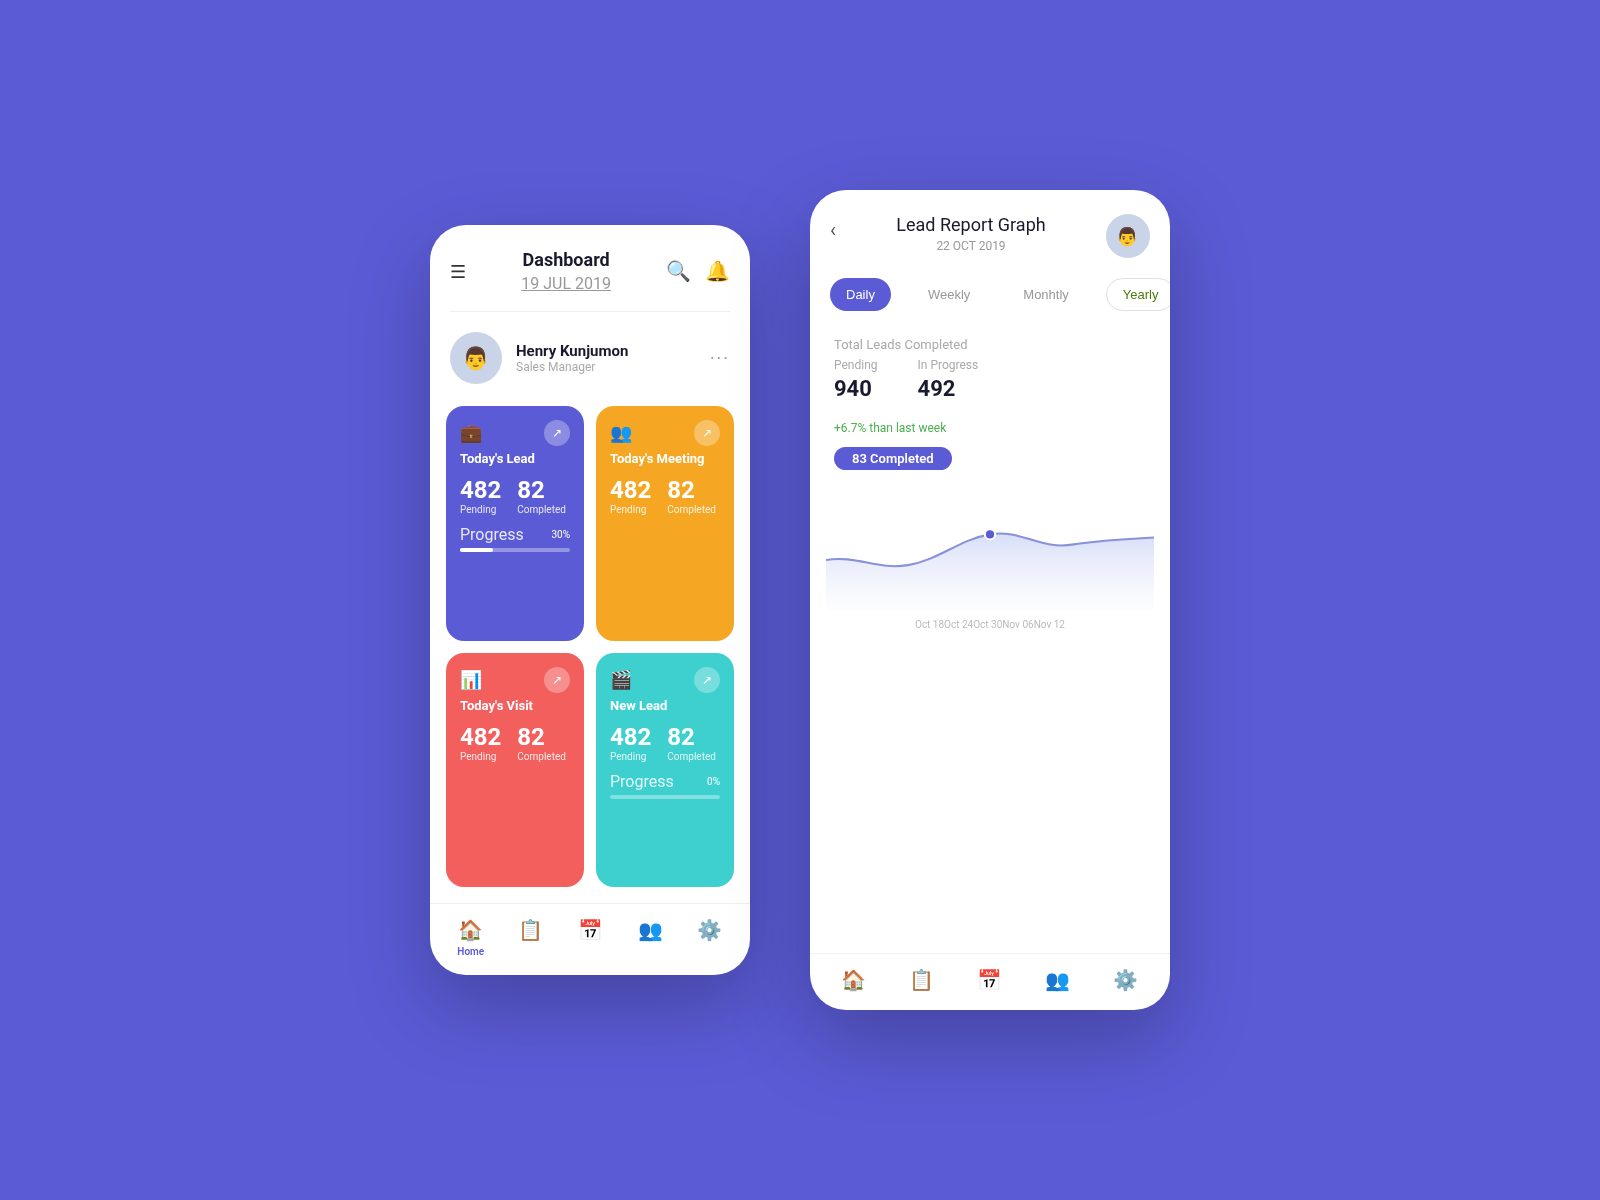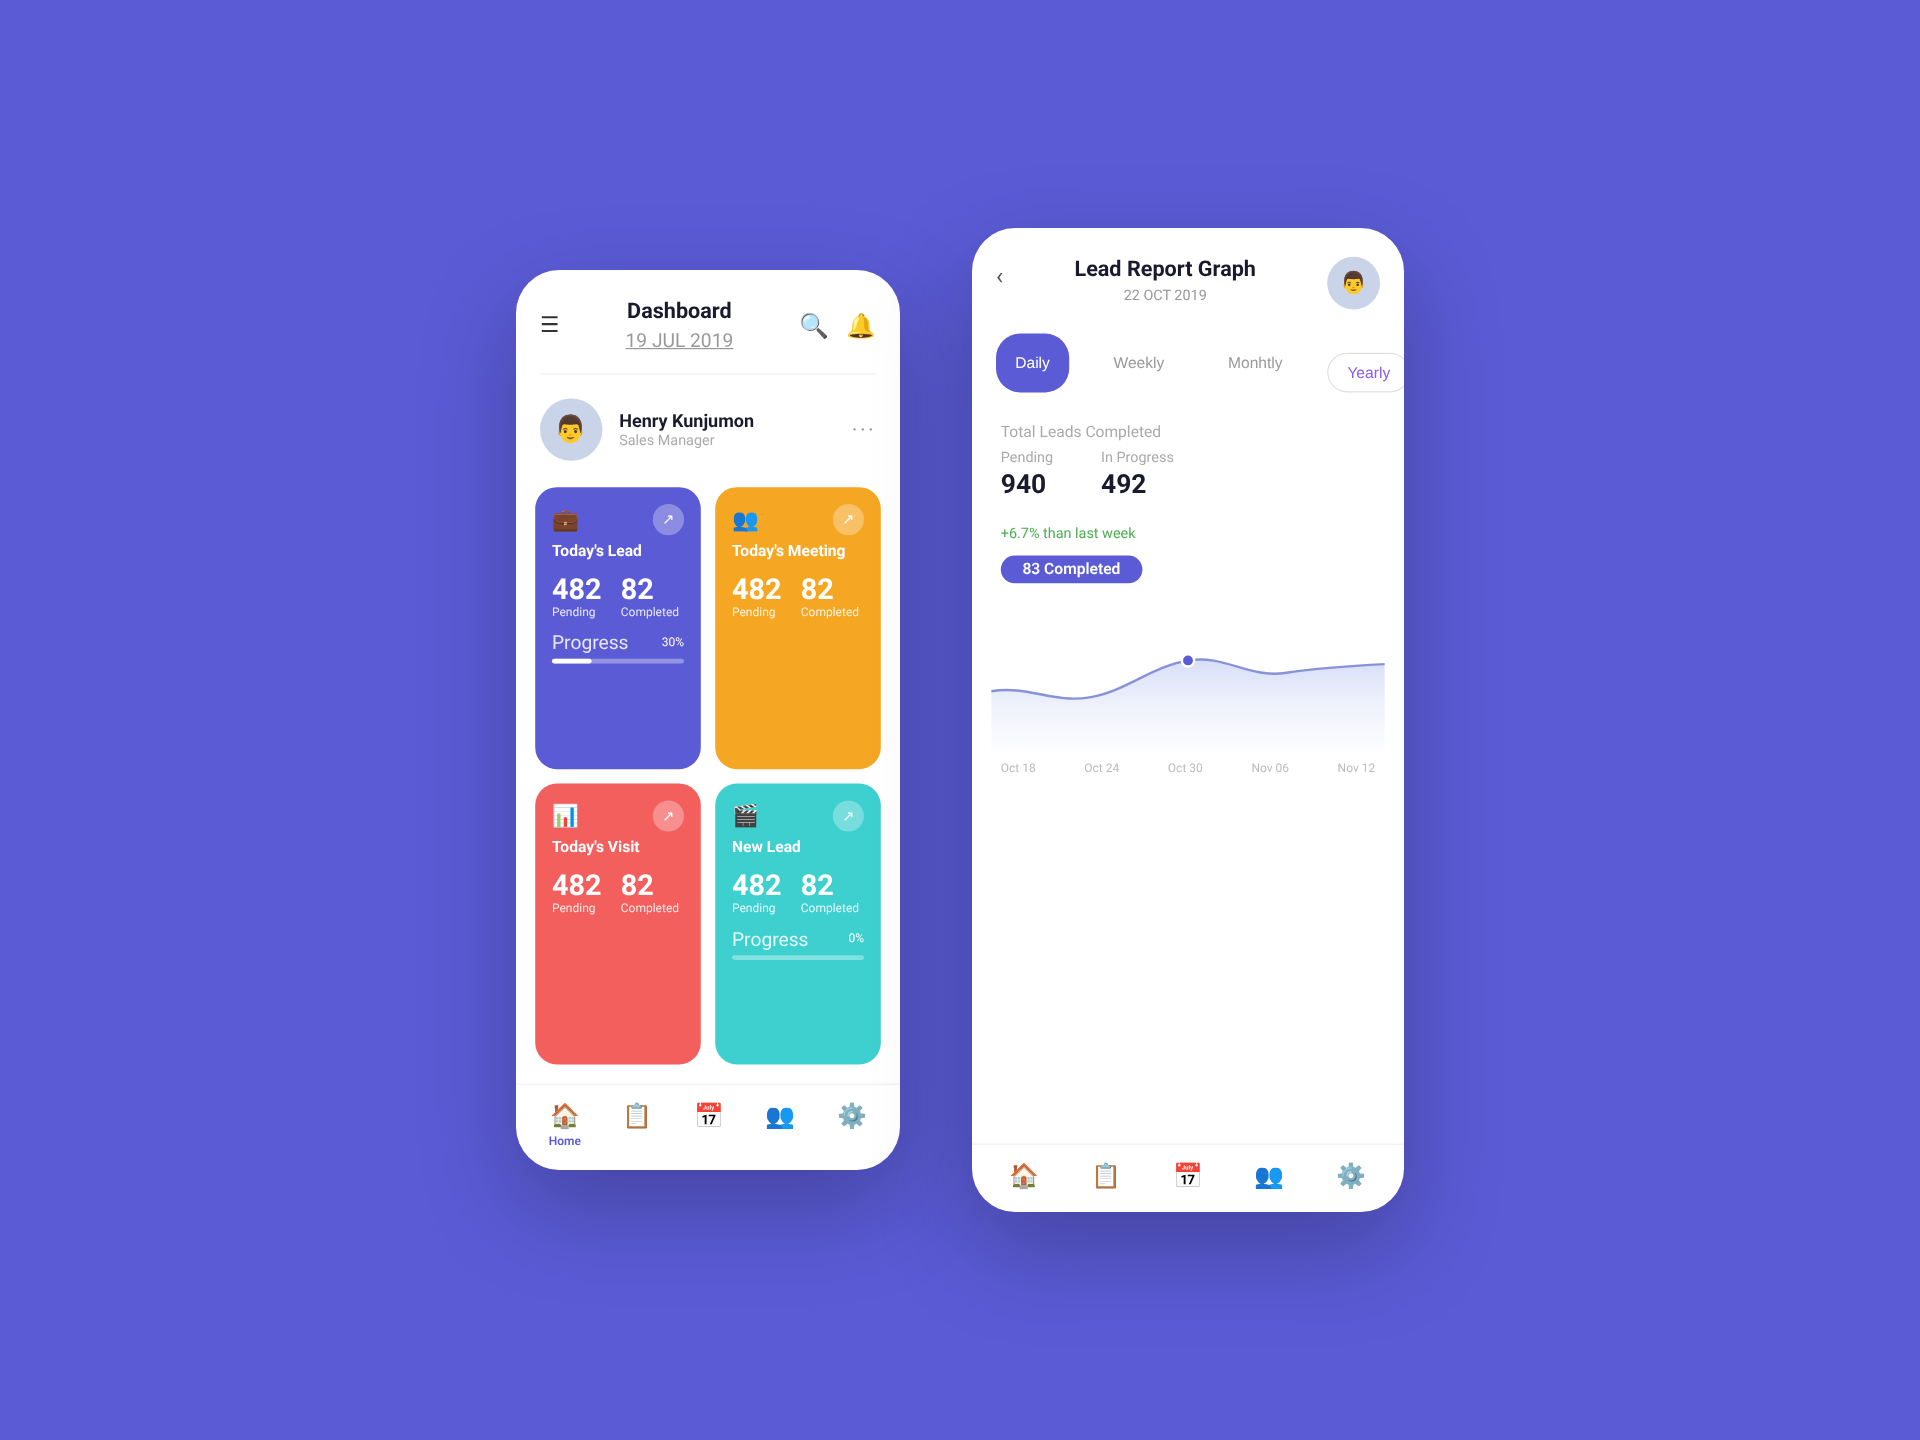--- a/index.html
+++ b/index.html
@@ -136,21 +136,21 @@
     }
 
     .rph-header {
       padding: 24px 20px 10px;
       display: flex;
       align-items: flex-start;
       justify-content: space-between;
     }
     .rph-back { font-size: 20px; color: #555; cursor: pointer; padding-top: 4px; }
     .rph-center { text-align: center; }
-    .rph-title { font-size: 18px; font-weight: 700; color: #1a1a2e; }
+    .rph-title { font-size: 18px; font-weight: 400; color: #1a1a2e; }
     .rph-date { font-size: 12px; color: #999; margin-top: 4px; }
     .rph-avatar {
       width: 44px; height: 44px; border-radius: 50%;
       background: #c9d4e8; overflow: hidden;
       display: flex; align-items: center; justify-content: center;
       font-size: 18px;
     }
 
     
     .tabs-row {
@@ -167,22 +167,21 @@
       font-weight: 500;
       background: transparent;
       color: #999;
     }
     .tab-btn.active {
       background: #5b5bd6;
       color: #fff;
     }
     .tab-btn.outlined {
       border: 1.5px solid #e0e0e0;
-      color: #8b5cf6;
-      margin-top: 16px;
+      color: #4d7c0f;
     }
 
     
     .stats-section { padding: 10px 24px 0; }
     .stats-lbl { font-size: 13px; color: #aaa; margin-bottom: 6px; }
     .stats-big { font-size: 38px; font-weight: 700; color: #5b5bd6; margin-bottom: 16px; }
     .stats-row { display: flex; gap: 40px; margin-bottom: 20px; }
     .stat-group .stat-sub-lbl { font-size: 12px; color: #aaa; margin-bottom: 4px; }
     .stat-group .stat-sub-val { font-size: 22px; font-weight: 700; color: #1a1a2e; }
 
@@ -200,21 +199,21 @@
 
     
     .chart-area {
       flex: 1;
       padding: 0 16px;
       position: relative;
     }
     .chart-svg { width: 100%; }
     .chart-labels {
       display: flex;
-      justify-content: space-between;
+      justify-content: center;
       padding: 4px 8px 0;
     }
     .chart-lbl { font-size: 10px; color: #bbb; }
 
     
     .rph-bottom-nav {
       display: flex;
       justify-content: space-around;
       padding: 14px 10px 18px;
       border-top: 1px solid #f0f0f0;

